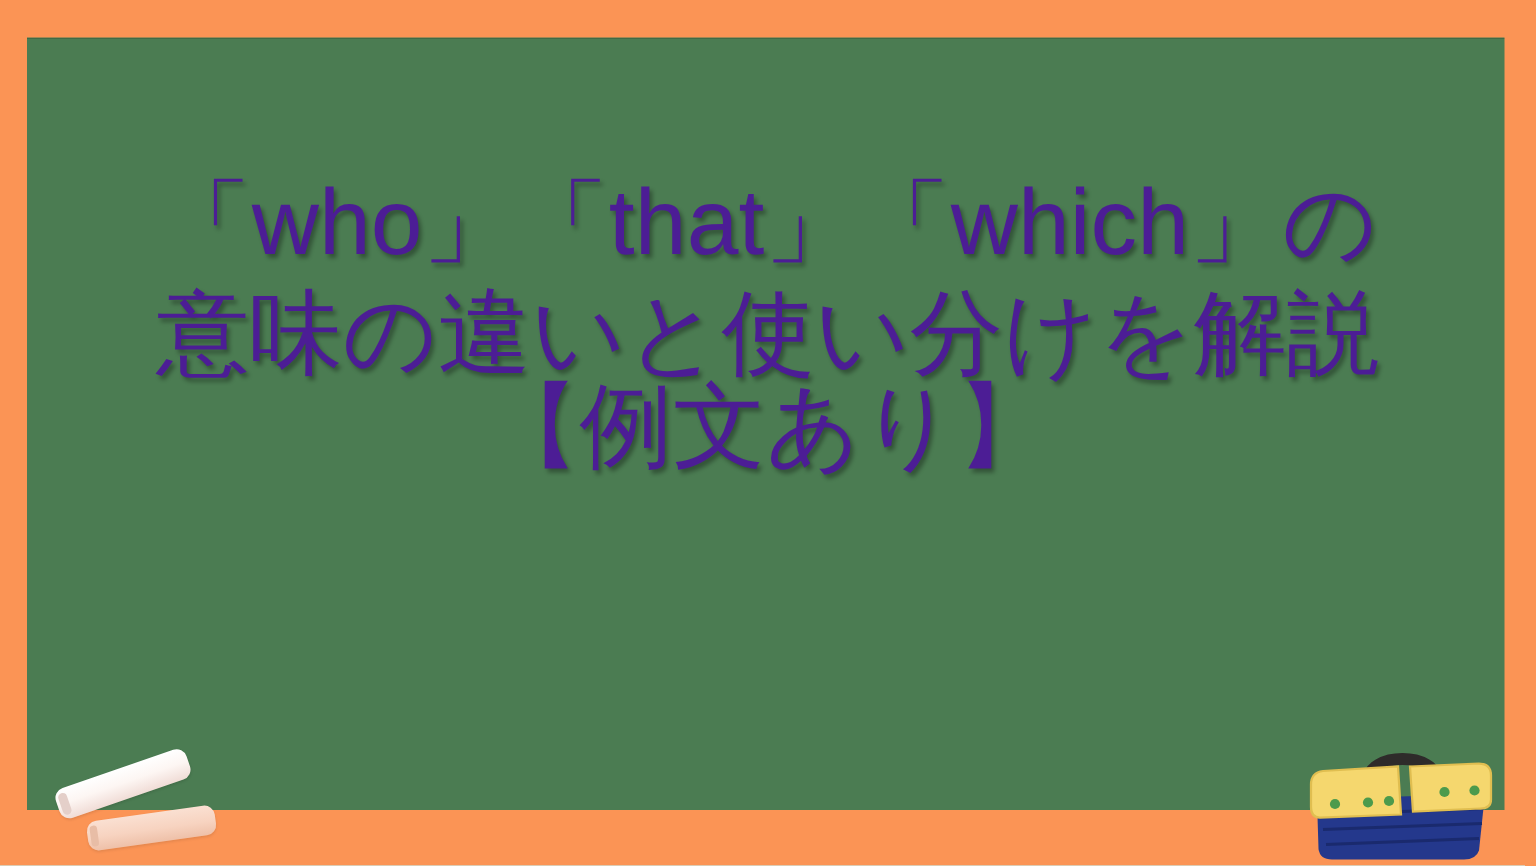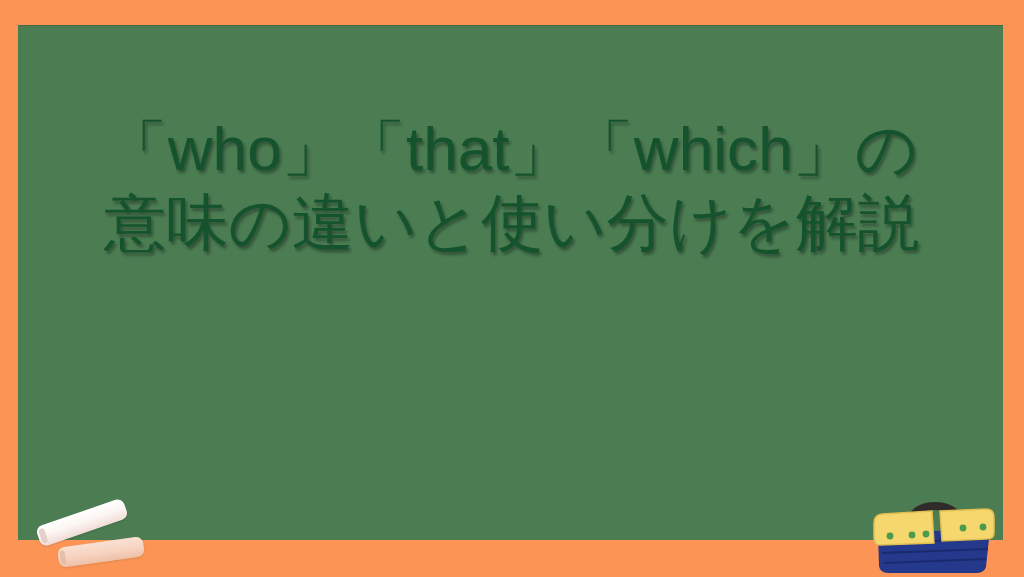--- a/index.html
+++ b/index.html
@@ -29,21 +29,21 @@
   }
 
   
   #title-block {
     position: absolute;
     left: 0;
     top: 118px;
     width: 1024px;
     text-align: center;
     line-height: 1.0;
-    color: #14532d;
+    color: #4c1d95;
     text-shadow: 2px 3px 3px rgba(0,0,0,0.33);
     letter-spacing: 0.005em;
     -webkit-font-smoothing: antialiased;
   }
   .title-line {
     display: block;
     white-space: nowrap;
   }
   .line-1 { font-size: 62px; margin-bottom: 12px; }
   .line-2 { font-size: 62px; }
@@ -109,20 +109,21 @@
 </head>
 <body>
 
 <div id="card">
 
   <div id="board"></div>
 
   <div id="title-block">
     <span class="title-line line-1">「who」「that」「which」の</span>
     <span class="title-line line-2">意味の違いと使い分けを解説</span>
+    <span class="title-line line-3">【例文あり】</span>
   </div>
 
   <div id="chalk-group">
     <div class="chalk" id="chalk-white"></div>
     <div class="chalk" id="chalk-tan"></div>
   </div>
 
   <div id="toolbox">
     <svg width="134" height="90" viewBox="0 0 134 90" xmlns="http://www.w3.org/2000/svg">
 

